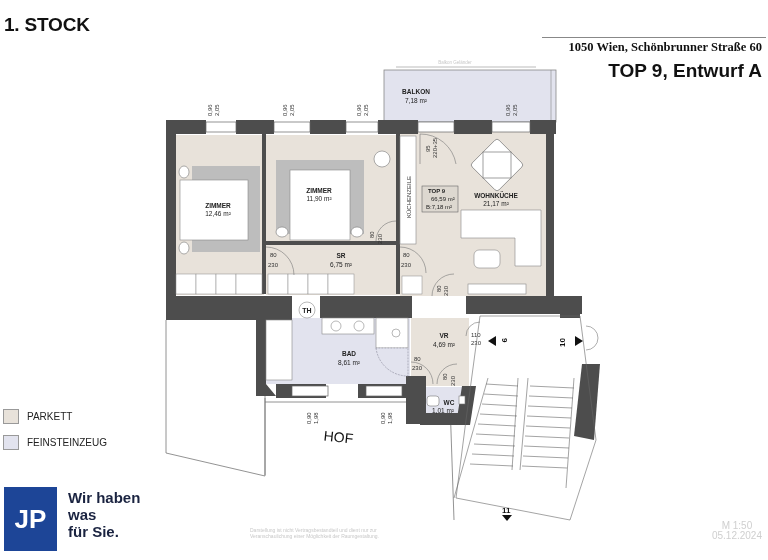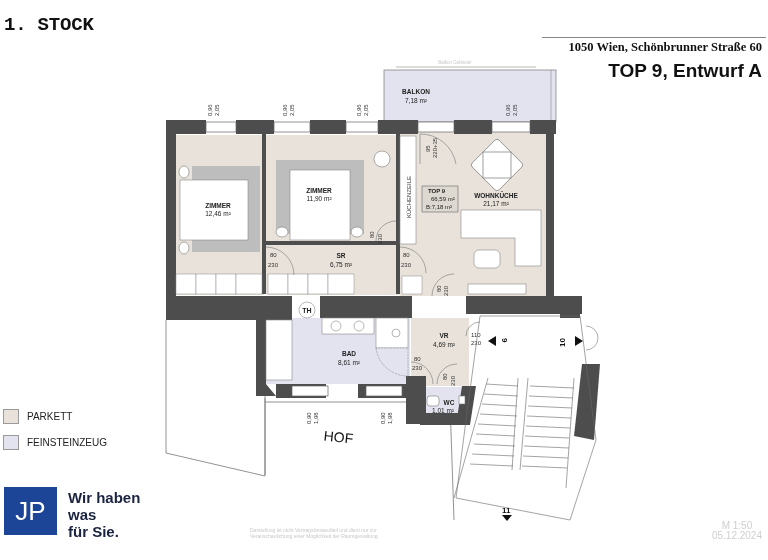--- a/index.html
+++ b/index.html
@@ -1,24 +1,24 @@
 <!DOCTYPE html>
 <html><head>
 <meta charset="utf-8">
 <style>
   html,body{margin:0;padding:0;background:#fff;}
   body{width:768px;height:560px;position:relative;overflow:hidden;font-family:"Liberation Sans",sans-serif;color:#111;}
   .abs{position:absolute;}
-  .title-left{left:4px;top:14px;font-size:19px;font-weight:bold;letter-spacing:-0.2px;font-family:Liberation Mono, monospace;}
+  .title-left{left:4px;top:14px;font-size:19px;font-weight:bold;letter-spacing:-0.2px;}
   .title-right{right:6px;top:14px;font-size:19px;font-weight:bold;text-align:right;margin-top:46px;}
   .title-rule{left:542px;top:37px;width:224px;height:1px;background:#888;}
   .address{right:6px;top:40px;font-size:12.5px;font-weight:bold;font-family:Liberation Serif, serif;}
   .legend-item{left:3px;display:flex;align-items:center;font-size:10px;color:#222;}
   .swatch{width:14px;height:13px;border:1px solid #999;margin-right:8px;}
-  .logo-box{left:4px;top:487px;width:53px;height:48px;background:#1d4597;color:#fff;font-size:26px;display:flex;align-items:center;justify-content:center;font-weight:normal;}
+  .logo-box{left:4px;top:487px;width:53px;height:64px;background:#1d4597;color:#fff;font-size:26px;display:flex;align-items:center;justify-content:center;font-weight:bold;}
   .slogan{left:68px;top:489px;font-size:15px;font-weight:bold;line-height:17px;color:#1a2340;}
   .faint{color:#c8c8c8;font-size:5px;}
   .scale{right:6px;top:521px;text-align:center;font-size:10px;color:#cfcfcf;line-height:10px;}
   svg text{font-family:"Liberation Sans",sans-serif;}
   .room-label{font-weight:bold;font-size:6.5px;fill:#222;text-anchor:middle;}
   .room-area{font-size:6.5px;fill:#222;text-anchor:middle;}
   .dim{font-size:6px;fill:#333;}
 </style>
 </head>
 <body>

